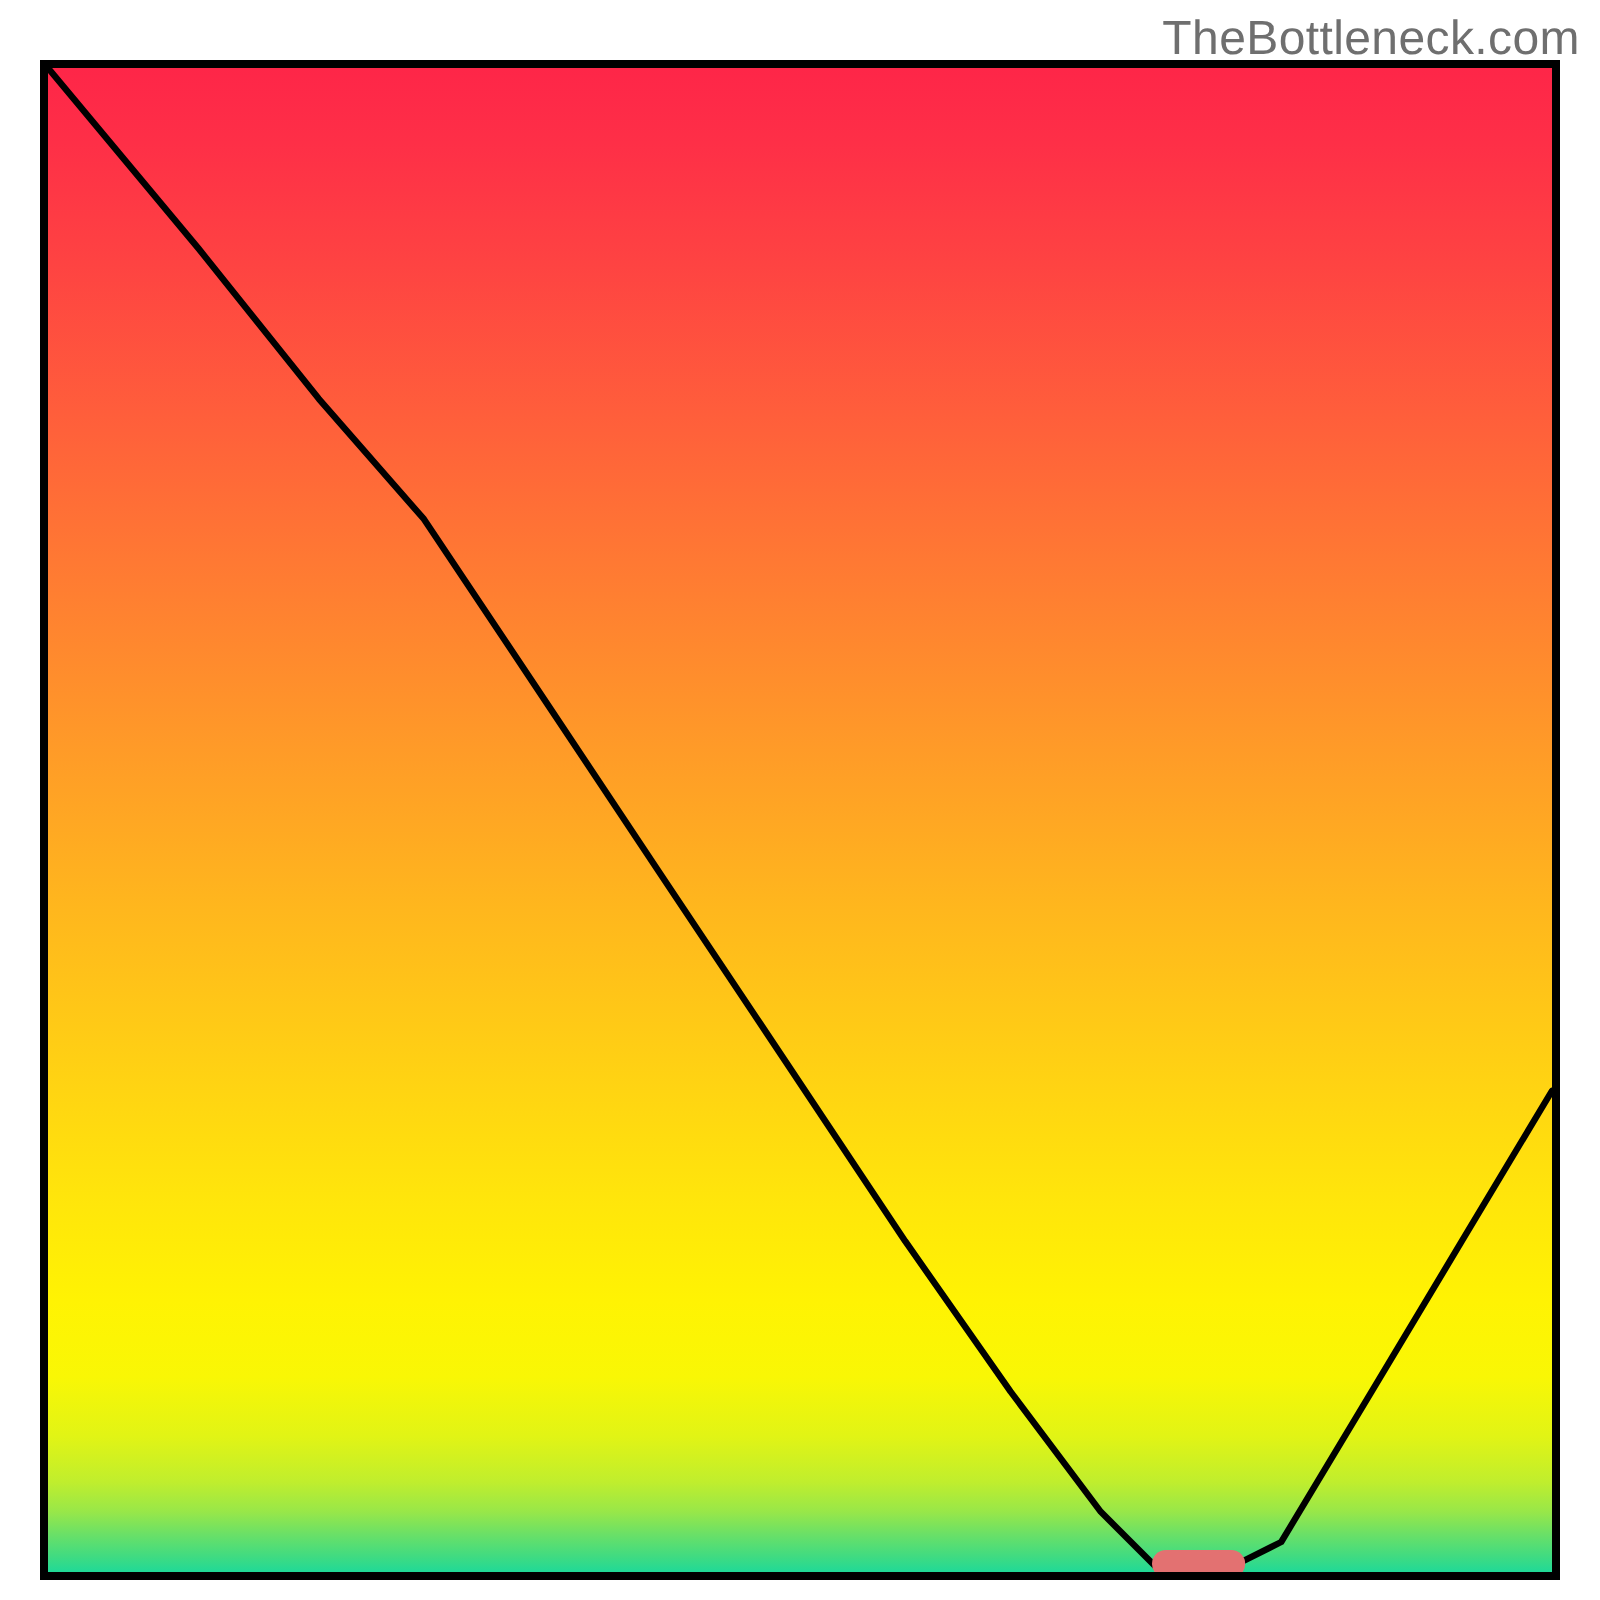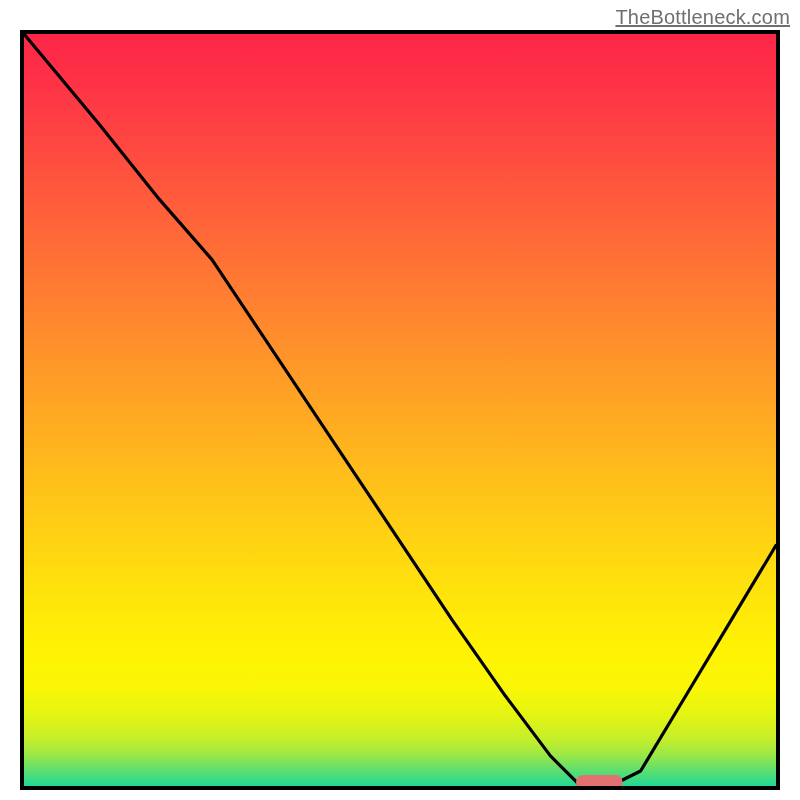--- a/index.html
+++ b/index.html
@@ -13,26 +13,25 @@
   }
   .wrap {
     position: relative;
     width: 800px;
     height: 800px;
   }
   .watermark {
     position: absolute;
     top: 6px;
     right: 10px;
-    font-size: 20px;
+    font-size: 24px;
     font-weight: 500;
     color: #6f6f6f;
     letter-spacing: 0.2px;
     z-index: 30;
-    text-decoration: underline;
   }
   .frame {
     position: absolute;
     left: 20px;
     top: 30px;
     width: 760px;
     height: 760px;
     border: 4px solid #000000;
     box-sizing: border-box;
   }

